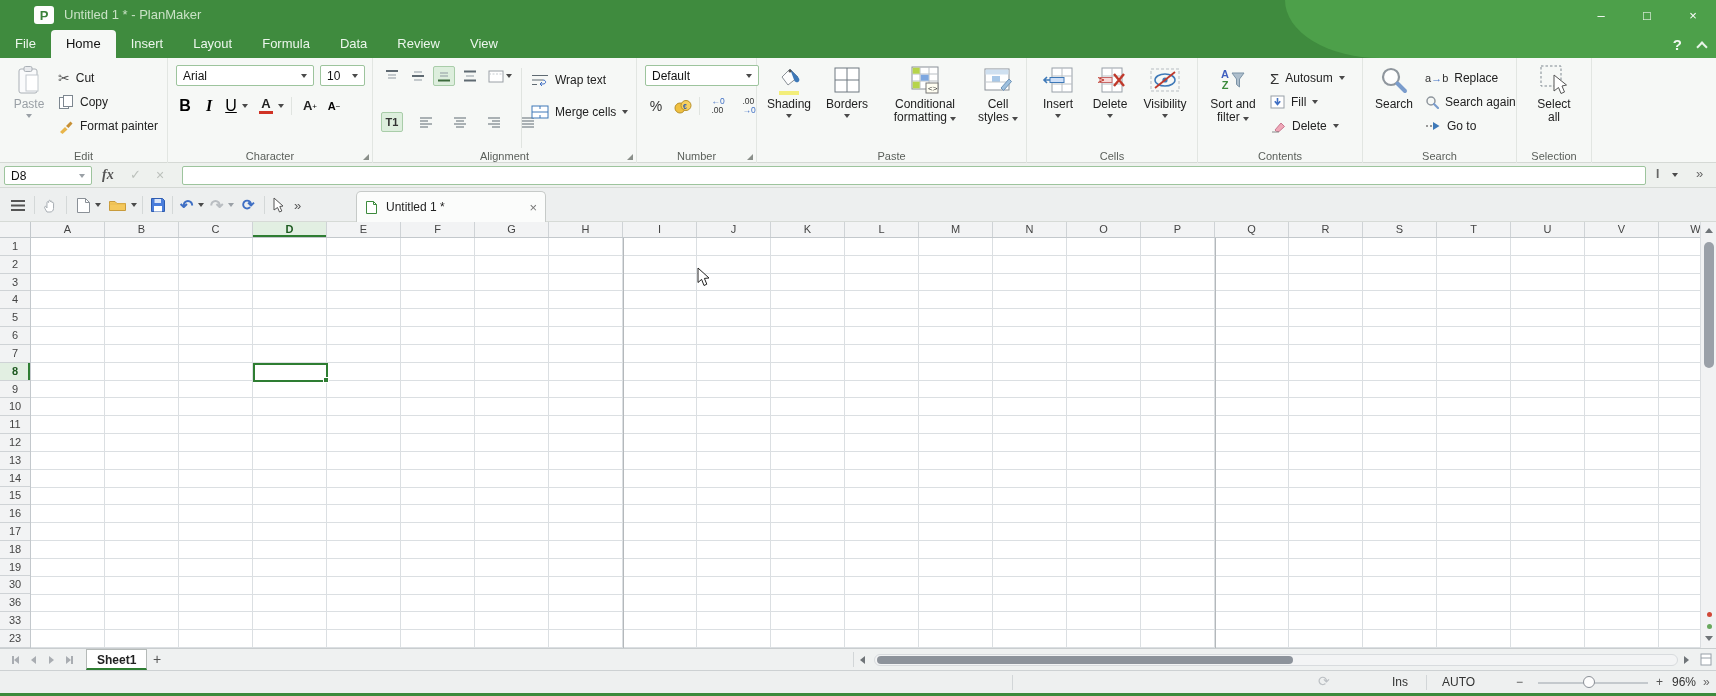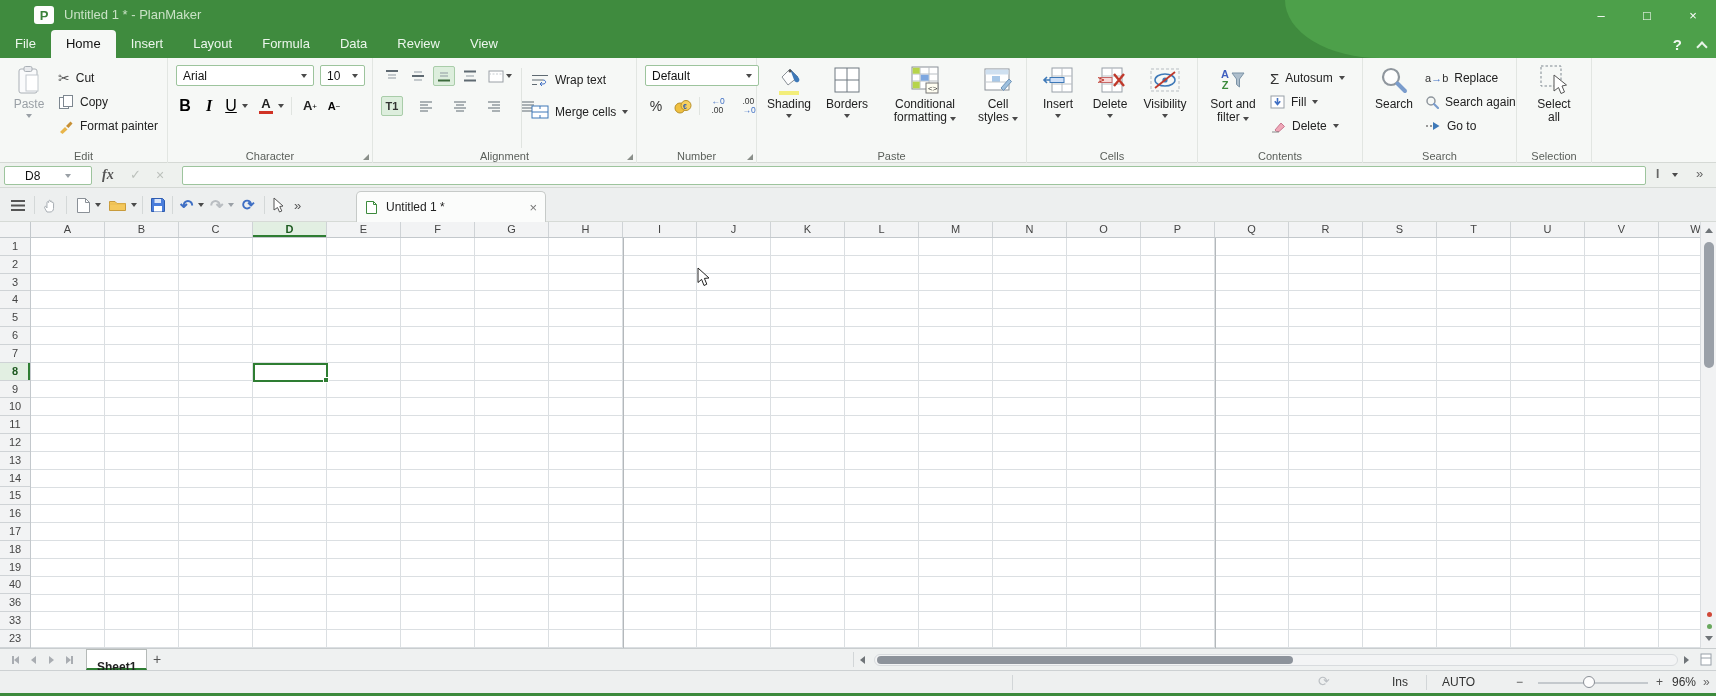--- a/index.html
+++ b/index.html
@@ -33,21 +33,21 @@
   .combo{position:absolute;background:#fff;border:1px solid #9dc49d;border-radius:2px;display:flex;align-items:center;justify-content:space-between;padding:0 6px;font-size:12px;color:#111;height:21px}
   .vline{position:absolute;width:1px;background:#e0e4e0}
   .launcher{position:absolute;right:3px;bottom:3px;width:0;height:0;border-bottom:6px solid #8a8f8a;border-left:6px solid transparent}
   .blue{color:#3f6fc4}
   .gray{color:#9aa0a6}
   .dec{display:flex;flex-direction:column;font-size:8.5px;line-height:9px;color:#333;align-items:flex-start}
   .fontA{font-weight:bold;font-size:13px;color:#222;line-height:12px}
   .redbar{width:14px;height:3px;background:#d03325;margin-top:1px}
   
   .fbar{position:absolute;left:0;top:163px;width:1716px;height:25px;background:#eef1ee;border-bottom:1px solid #d5d9d5}
-  .namebox{position:absolute;left:4px;top:3px;width:88px;height:19px;background:#fff;border:1px solid #9dc49d;border-radius:2px;display:flex;align-items:center;justify-content:space-between;padding:0 20px;font-size:12px;color:#111}
+  .namebox{position:absolute;left:4px;top:3px;width:88px;height:19px;background:#fff;border:1px solid #9dc49d;border-radius:2px;display:flex;align-items:center;justify-content:space-between;padding:0 6px;font-size:12px;color:#111}
   .finput{position:absolute;left:182px;top:3px;width:1464px;height:19px;background:#fff;border:1px solid #9dc49d;border-radius:2px;font-size:12px;padding:0 4px;color:#111}
   
   .tbar{position:absolute;left:0;top:188px;width:1716px;height:34px;background:#edefef;border-bottom:1px solid #d6dad6}
   .tbtn{position:absolute;top:7px;height:20px;display:flex;align-items:center;justify-content:center}
   .tsep{position:absolute;top:8px;width:1px;height:18px;background:#d4d8d8}
   .doctab{position:absolute;left:356px;top:3px;width:190px;height:31px;background:#fbfcfb;border:1px solid #c6cac8;border-bottom:none;border-radius:5px 5px 0 0;display:flex;align-items:center;padding:0 8px;font-size:12px;color:#222}
   
   .chead{position:absolute;left:0;top:222px;width:1700px;height:16px;background:#f2f3f4;border-bottom:1px solid #c3c8cc;display:flex}
   .corner{width:31px;height:15px;border-right:1px solid #c3c8cc;background:#f2f3f4}
   #col-headers{display:flex;width:1669px;overflow:hidden}
@@ -72,21 +72,21 @@
   .down{border-left:4px solid transparent;border-right:4px solid transparent;border-top:5px solid #6f7478}
   .left{border-top:4px solid transparent;border-bottom:4px solid transparent;border-right:5px solid #6f7478}
   .right{border-top:4px solid transparent;border-bottom:4px solid transparent;border-left:5px solid #6f7478}
   .dot{position:absolute;left:6px;width:5px;height:5px;border-radius:50%}
   
   .sheetbar{position:absolute;left:0;top:648px;width:1716px;height:22px;background:#eff1f1;border-top:1px solid #c9cdcf}
   .navbtn{position:absolute;top:3px;width:15px;height:15px;display:flex;align-items:center;justify-content:center}
   .navbar{width:2px;height:8px;background:#a9adb2;display:inline-block}
   .tl{border-right:5px solid #a9adb2;border-top:4px solid transparent;border-bottom:4px solid transparent;width:0;height:0;display:inline-block}
   .tr2{border-left:5px solid #a9adb2;border-top:4px solid transparent;border-bottom:4px solid transparent;width:0;height:0;display:inline-block}
-  .stab{position:absolute;left:86px;top:0;height:21px;background:#fff;border:1px solid #b5bab8;border-bottom:2px solid #2e7d32;padding:8px 10px;font-size:12px;font-weight:bold;color:#222;line-height:18px}
+  .stab{position:absolute;left:86px;top:0;height:21px;background:#fff;border:1px solid #b5bab8;border-bottom:2px solid #2e7d32;padding:1px 10px;font-size:12px;font-weight:bold;color:#222;line-height:18px}
   .addsheet{position:absolute;left:148px;top:2px;width:18px;height:18px;text-align:center;font-size:14px;color:#555;line-height:17px}
   .htrack{position:absolute;left:874px;top:5px;width:804px;height:12px;background:#f3f4f5;border:1px solid #d8dbde;border-radius:6px}
   .hthumb{position:absolute;left:2px;top:1px;width:416px;height:8px;background:#8d939b;border-radius:4px}
   
   .statusbar{position:absolute;left:0;top:670px;width:1716px;height:23px;background:#eef0f0;border-top:1px solid #cdd1d3;font-size:12px;color:#333}
   .sdiv{position:absolute;top:4px;width:1px;height:15px;background:#d2d6d8}
   .bstrip{position:absolute;left:0;top:693px;width:1716px;height:3px;background:#3c8a3c}
   .sitem{position:absolute;top:4px}
   .sl-track{position:absolute;left:1538px;top:11px;width:110px;height:2px;background:#c4c9cd}
   .sl-thumb{position:absolute;left:1583px;top:5px;width:12px;height:12px;border-radius:50%;background:#fdfdfd;border:1px solid #8a8f96}
@@ -241,21 +241,21 @@
             </svg>
           </span>
         <span class="ib" style="width:30px">
             <svg width="16" height="13">
               <rect x="1" y="1" width="14" height="11" fill="#fff" stroke="#9aa0a6"></rect>
               <line x1="1" y1="4" x2="15" y2="4" stroke="#c8cdd1" stroke-dasharray="2 1.5"></line>
             </svg>
             <span class="tri" style="margin-left:2px"></span>
           </span>
       </div>
-      <div class="abs" style="left:8px;top:38px;display:flex;gap:12px;align-items:center">
+      <div class="abs" style="left:8px;top:54px;display:flex;gap:12px;align-items:center">
         <span class="ib on">
             <span style="font-size:11px;font-weight:bold;color:#333">T1</span>
           </span>
         <span class="ib">
             <svg width="14" height="12">
               <line x1="1" y1="2" x2="13" y2="2" stroke="#5f6a72"></line>
               <line x1="1" y1="5" x2="9" y2="5" stroke="#5f6a72"></line>
               <line x1="1" y1="8" x2="13" y2="8" stroke="#5f6a72"></line>
               <line x1="1" y1="11" x2="9" y2="11" stroke="#5f6a72"></line>
             </svg>
@@ -674,21 +674,21 @@
       <div class="row-h">10</div>
       <div class="row-h">11</div>
       <div class="row-h">12</div>
       <div class="row-h">13</div>
       <div class="row-h">14</div>
       <div class="row-h">15</div>
       <div class="row-h">16</div>
       <div class="row-h">17</div>
       <div class="row-h">18</div>
       <div class="row-h">19</div>
-      <div class="row-h">40</div>
+      <div class="row-h">30</div>
       <div class="row-h">36</div>
       <div class="row-h">33</div>
       <div class="row-h">23</div>
     </div>
 
   <div class="cells">
     <div class="pbreak" style="left:592px"></div>
     <div class="pbreak" style="left:1184px"></div>
     <div class="selbox">
       <div class="handle"></div>

